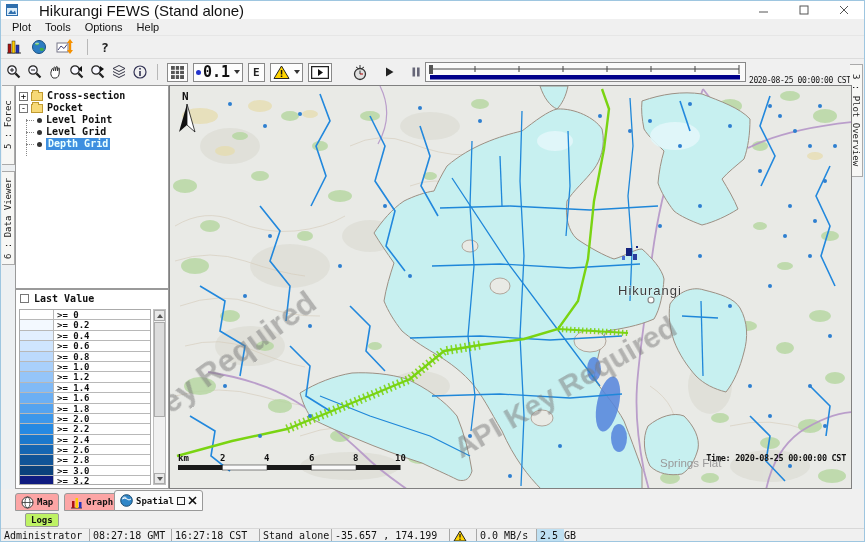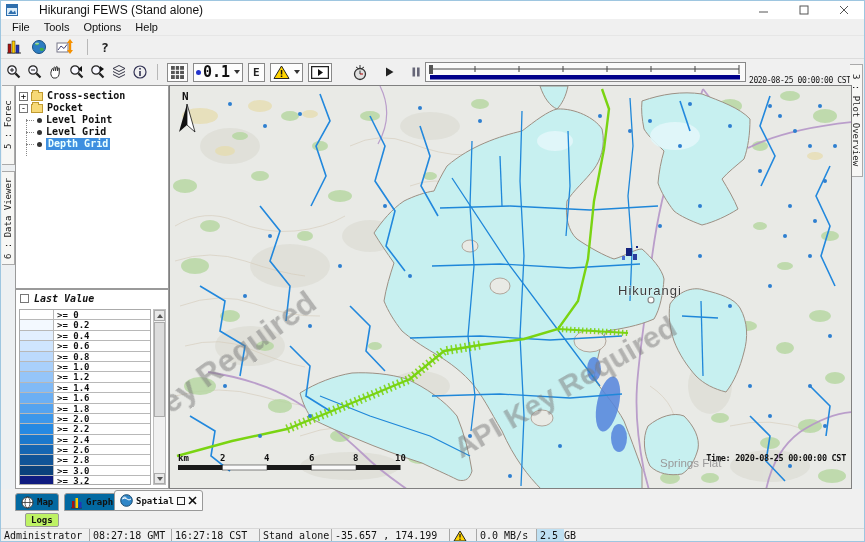--- a/index.html
+++ b/index.html
@@ -2,21 +2,21 @@
 <html><head>
 <meta charset="utf-8">
 <style>
   * { box-sizing: border-box; margin: 0; padding: 0; }
   html,body { width:865px; height:542px; overflow:hidden; }
   body { font-family:"DejaVu Sans Mono",monospace; background:#fff; }
   .window { position:relative; width:865px; height:542px; background:#f0f0f0; border:1px solid #9ec6e0; overflow:hidden; }
 
   
   .titlebar { position:absolute; left:0; top:0; width:100%; height:18px; background:#fff; display:flex; align-items:center; gap:5px; padding-left:5px; }
-  .title-text { font-family:"Liberation Sans",sans-serif; font-size:12px; color:#111;padding-left:16px; }
+  .title-text { font-family:"Liberation Sans",sans-serif; font-size:15px; color:#111;padding-left:16px; }
   .win-controls { position:absolute; right:0; top:0; height:18px; display:flex; }
   .win-btn { width:40px; height:18px; display:flex; align-items:center; justify-content:center; }
 
   
   .menubar { position:absolute; left:0; top:18px; width:100%; height:17px; background:#f0f0f0; display:flex; align-items:center; padding-left:4px; border-bottom:1px solid #e6e6e6; }
   .menu-item { font-family:"Liberation Sans",sans-serif; font-size:11px; color:#111; padding:1px 7px; }
 
   
   .toolbar1 { position:absolute; left:0; top:35px; width:100%; height:23px; background:#f0f0f0; display:flex; align-items:center; gap:9px; padding-left:5px; border-bottom:1px solid #dcdcdc; }
   .toolbar2 { position:absolute; left:0; top:58px; width:100%; height:26px; background:#f0f0f0; display:flex; align-items:center; gap:5px; padding-left:5px; }
@@ -47,41 +47,41 @@
   .tfold { display:inline-block; width:12px; height:9px; background:#f7d977; border:1px solid #c09a30; margin-right:4px; position:relative; flex:none; }
   .tfold::before { content:""; position:absolute; left:0; top:-3px; width:5px; height:2px; background:#f7d977; border:1px solid #c09a30; border-bottom:none; }
   .stub { display:inline-block; width:8px; height:0; border-top:1px dotted #888; margin-right:3px; flex:none; }
   .bullet { display:inline-block; width:5px; height:5px; border-radius:50%; background:#333; margin-right:4px; flex:none; }
   .tlab { font-size:10px; font-weight:bold; color:#111; }
   .tlab.sel { background:#3d8fe0; color:#eaffff; padding:0 2px; }
   .tree-vline { position:absolute; left:10px; top:33px; height:37px; border-left:1px dotted #888; }
 
   
   .legend-panel { position:absolute; left:14px; top:288px; width:154px; height:200px; background:#fff; border:1px solid #9a9a9a; overflow:hidden; }
-  .legend-header { height:17px; display:flex; align-items:center; gap:5px; padding:0 4px;font-style:italic; }
+  .legend-header { height:17px; display:flex; align-items:center; gap:5px; padding:0 4px; }
   .cbx { width:9px; height:9px; border:1px solid #777; background:#fff; flex:none; }
   .legend-title { font-size:10px; font-weight:bold; color:#111; }
   .legend-list { position:absolute; left:3px; top:19px; right:17px; bottom:3px; border:1px solid #aaa; overflow:hidden; background:#fff; }
   .lrow { display:flex; height:10.4px; border-bottom:1px solid #b8b8b8; }
   .lsw { width:34px; border-right:1px solid #b8b8b8; flex:none; }
   .llab { font-size:9px; font-weight:bold; color:#111; line-height:9px; padding:1px 0 0 3px; }
   .legend-scroll { position:absolute; right:2px; top:19px; width:13px; bottom:3px; background:#f0f0f0; border:1px solid #c0c0c0; }
   .sc-btn { position:absolute; left:0; width:11px; height:11px; background:#e8e8e8; border:1px solid #aaa; display:flex; align-items:center; justify-content:center; }
   .sc-up { top:0; } .sc-dn { bottom:0; }
   .sc-thumb { position:absolute; left:0; top:12px; width:11px; height:95px; background:#dcdcdc; border:1px solid #aaa; }
   .tri-up { width:0;height:0;border-left:3px solid transparent;border-right:3px solid transparent;border-bottom:4px solid #555; }
   .tri-dn { width:0;height:0;border-left:3px solid transparent;border-right:3px solid transparent;border-top:4px solid #555; }
 
   
   .map { position:absolute; left:168px; top:84px; width:683px; height:404px; border:1px solid #808080; background:#e9eae6; overflow:hidden; }
   .map svg { position:absolute; left:0; top:0; }
 
   
   .tabsrow { position:absolute; left:0; top:488px; width:100%; height:24px; background:#f0f0f0; }
-  .btab { position:absolute; display:flex; align-items:center; gap:3px; border:1px solid #999; border-radius:3px 3px 0 0; background:#0369a1; padding:0 5px; font-size:9px; font-weight:bold; color:#111; height:18px; top:4px; }
+  .btab { position:absolute; display:flex; align-items:center; gap:3px; border:1px solid #999; border-radius:3px 3px 0 0; background:#fca5a5; padding:0 5px; font-size:9px; font-weight:bold; color:#111; height:18px; top:4px; }
   .btab.active { background:#fafafa; height:21px; top:1px; }
   .restore-box { width:8px; height:8px; border:1.5px solid #222; }
   .logsrow { position:absolute; left:0; top:512px; width:100%; height:15px; background:#f0f0f0; }
   .logs-tab { position:absolute; left:24px; top:0; height:14px; border:1px solid #999; border-radius:2px; background:#bef264; font-size:9px; font-weight:bold; padding:1px 5px; color:#111; }
 
   
   .statusbar { position:absolute; left:0; top:527px; width:100%; height:15px; background:#f0f0f0; border-top:1px solid #d8d8d8; display:flex; font-size:10px; color:#111; }
   .scell { border-left:1px solid #a8a8a8; padding:1px 3px 0 3px; white-space:nowrap; overflow:hidden; position:relative; flex:none; }
   .scell:first-child { border-left:none; }
   .memfill { position:absolute; left:0; top:0; bottom:0; width:45%; background:#bfe0f2; }
@@ -113,21 +113,21 @@
       <div class="win-btn">
           <svg width="10" height="10">
             <line x1="1" y1="1" x2="9" y2="9" stroke="#555" stroke-width="1"></line>
             <line x1="9" y1="1" x2="1" y2="9" stroke="#555" stroke-width="1"></line>
           </svg>
         </div>
     </div>
   </div>
 
   <div class="menubar">
-    <span class="menu-item">File</span>
+    <span class="menu-item">Plot</span>
     <span class="menu-item">Tools</span>
     <span class="menu-item">Options</span>
     <span class="menu-item">Help</span>
   </div>
 
   <div class="toolbar1">
     <span class="tbtn">
         <svg width="16" height="16">
           <path d="M1 14 h14" stroke="#333"></path>
           <rect x="2" y="5" width="3" height="9" fill="#aa1111" stroke="#222" stroke-width="0.5"></rect>

